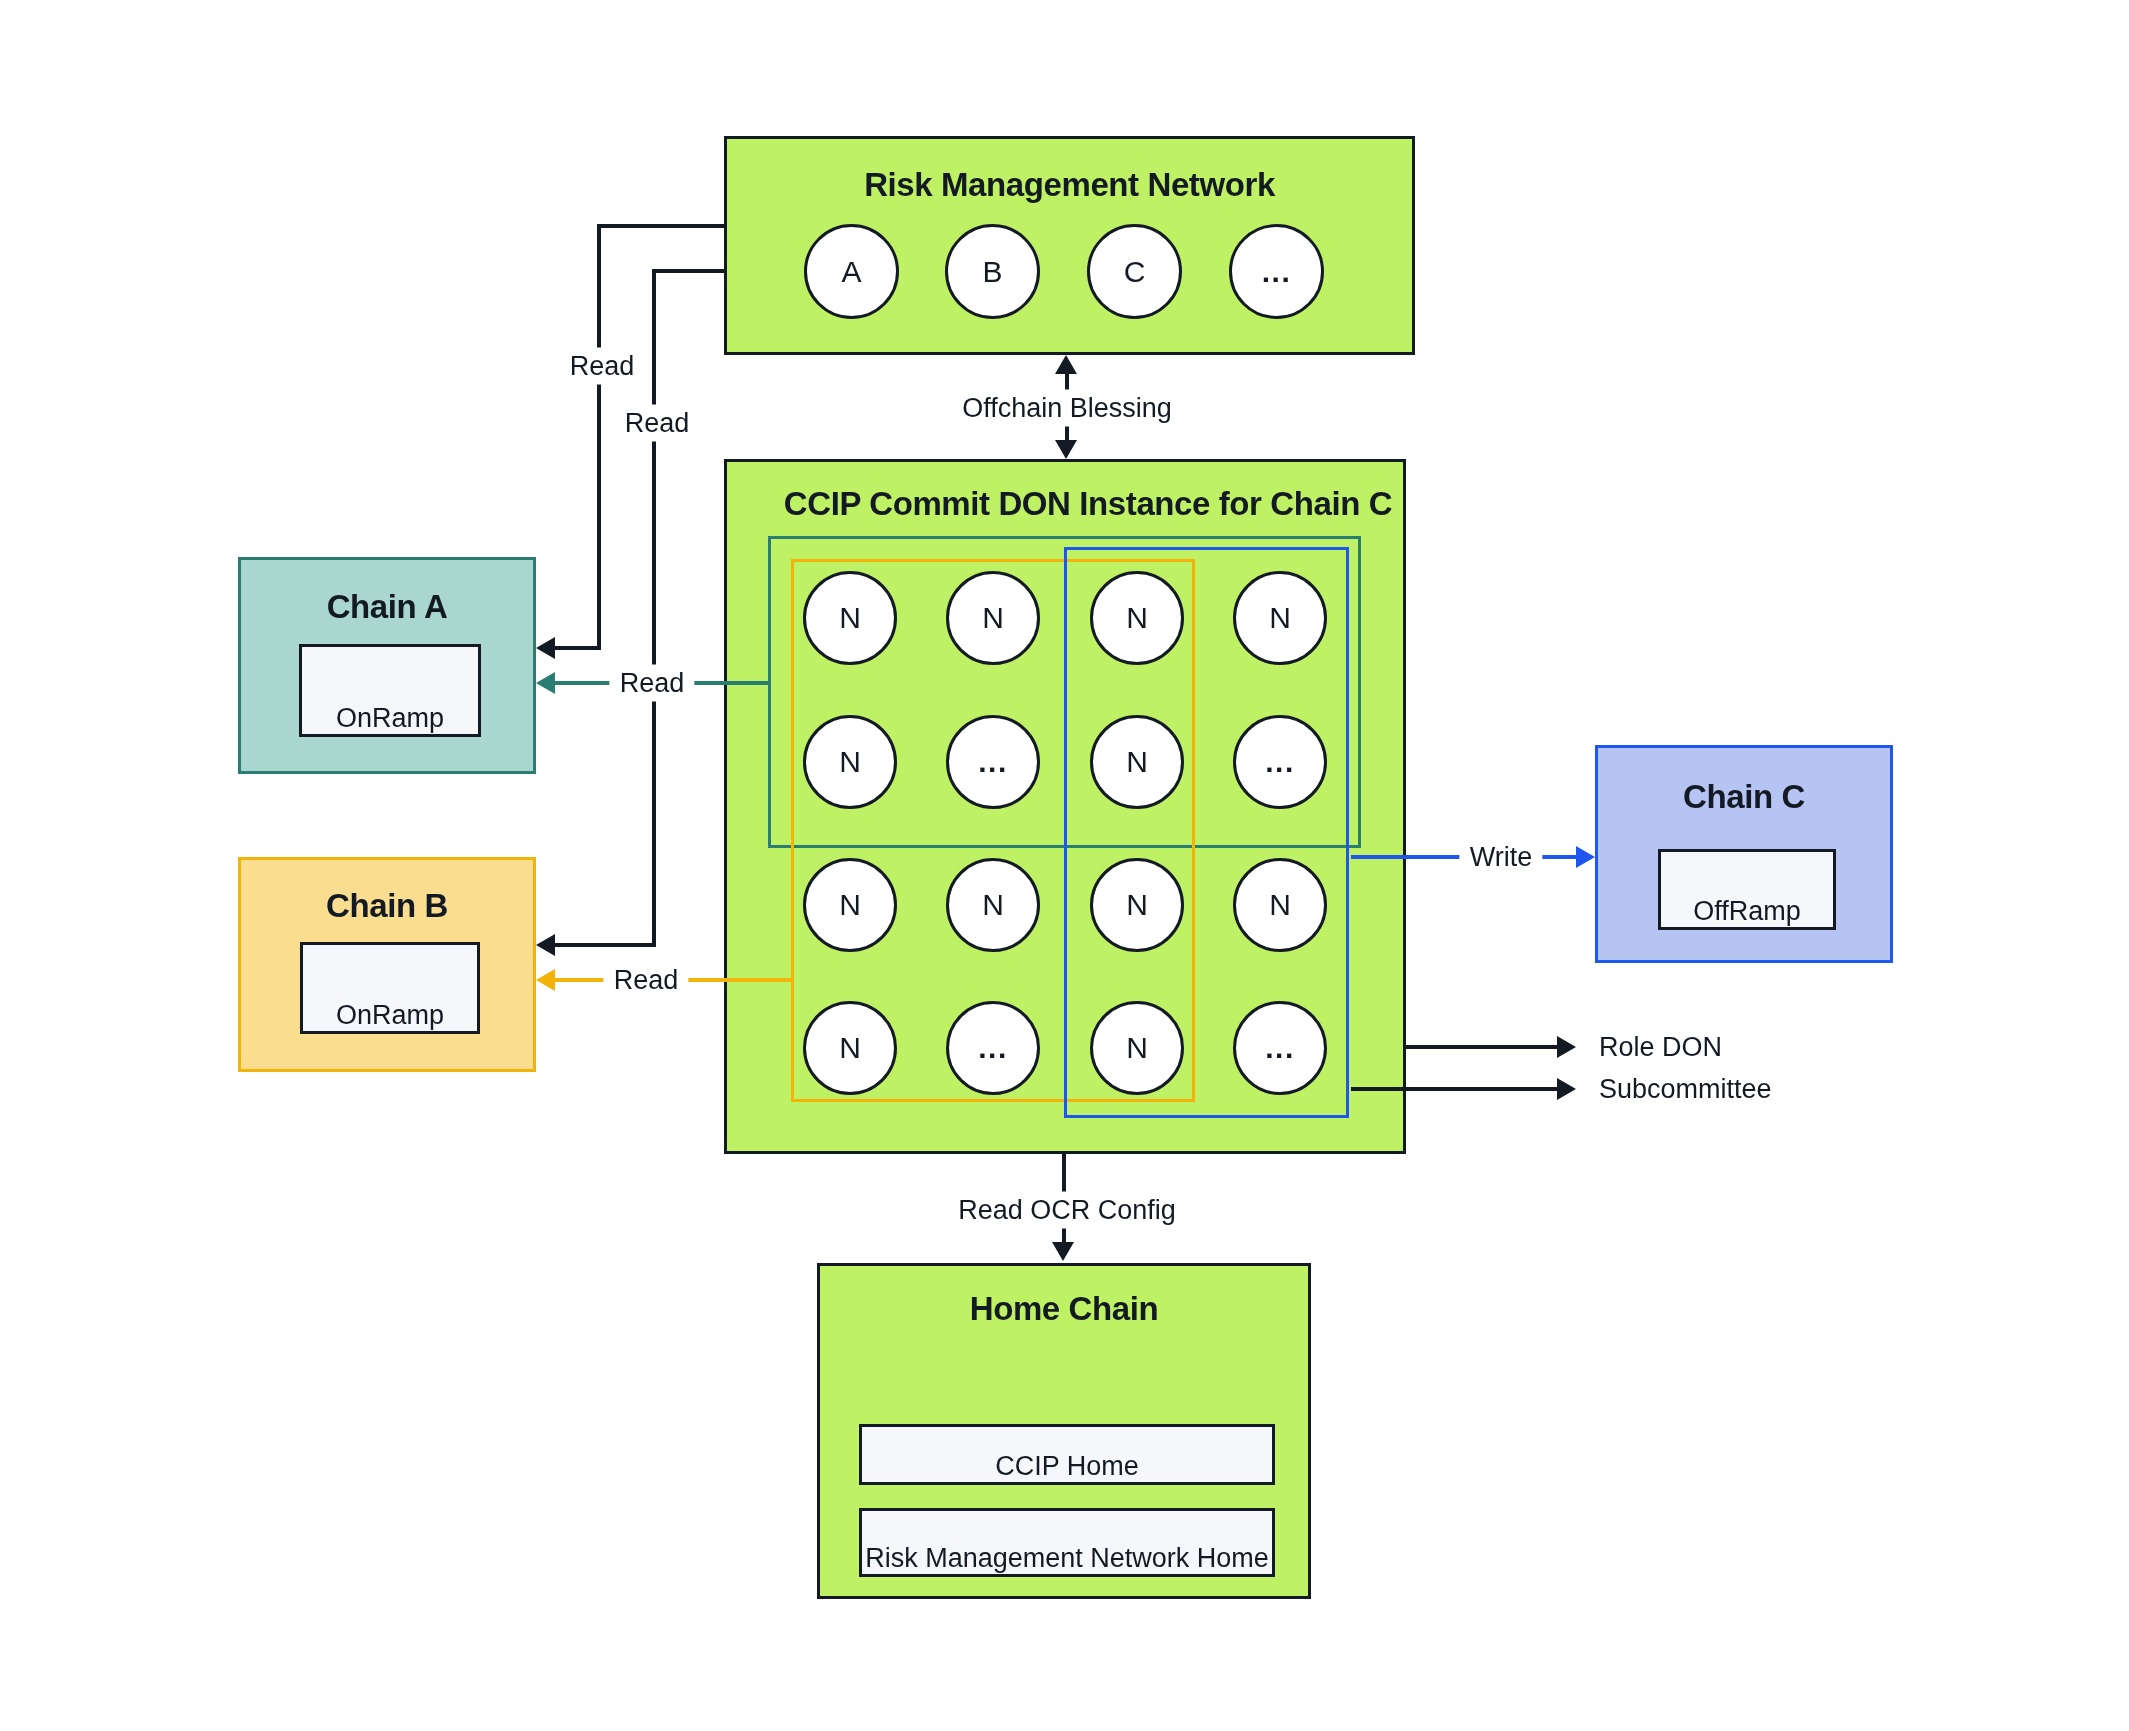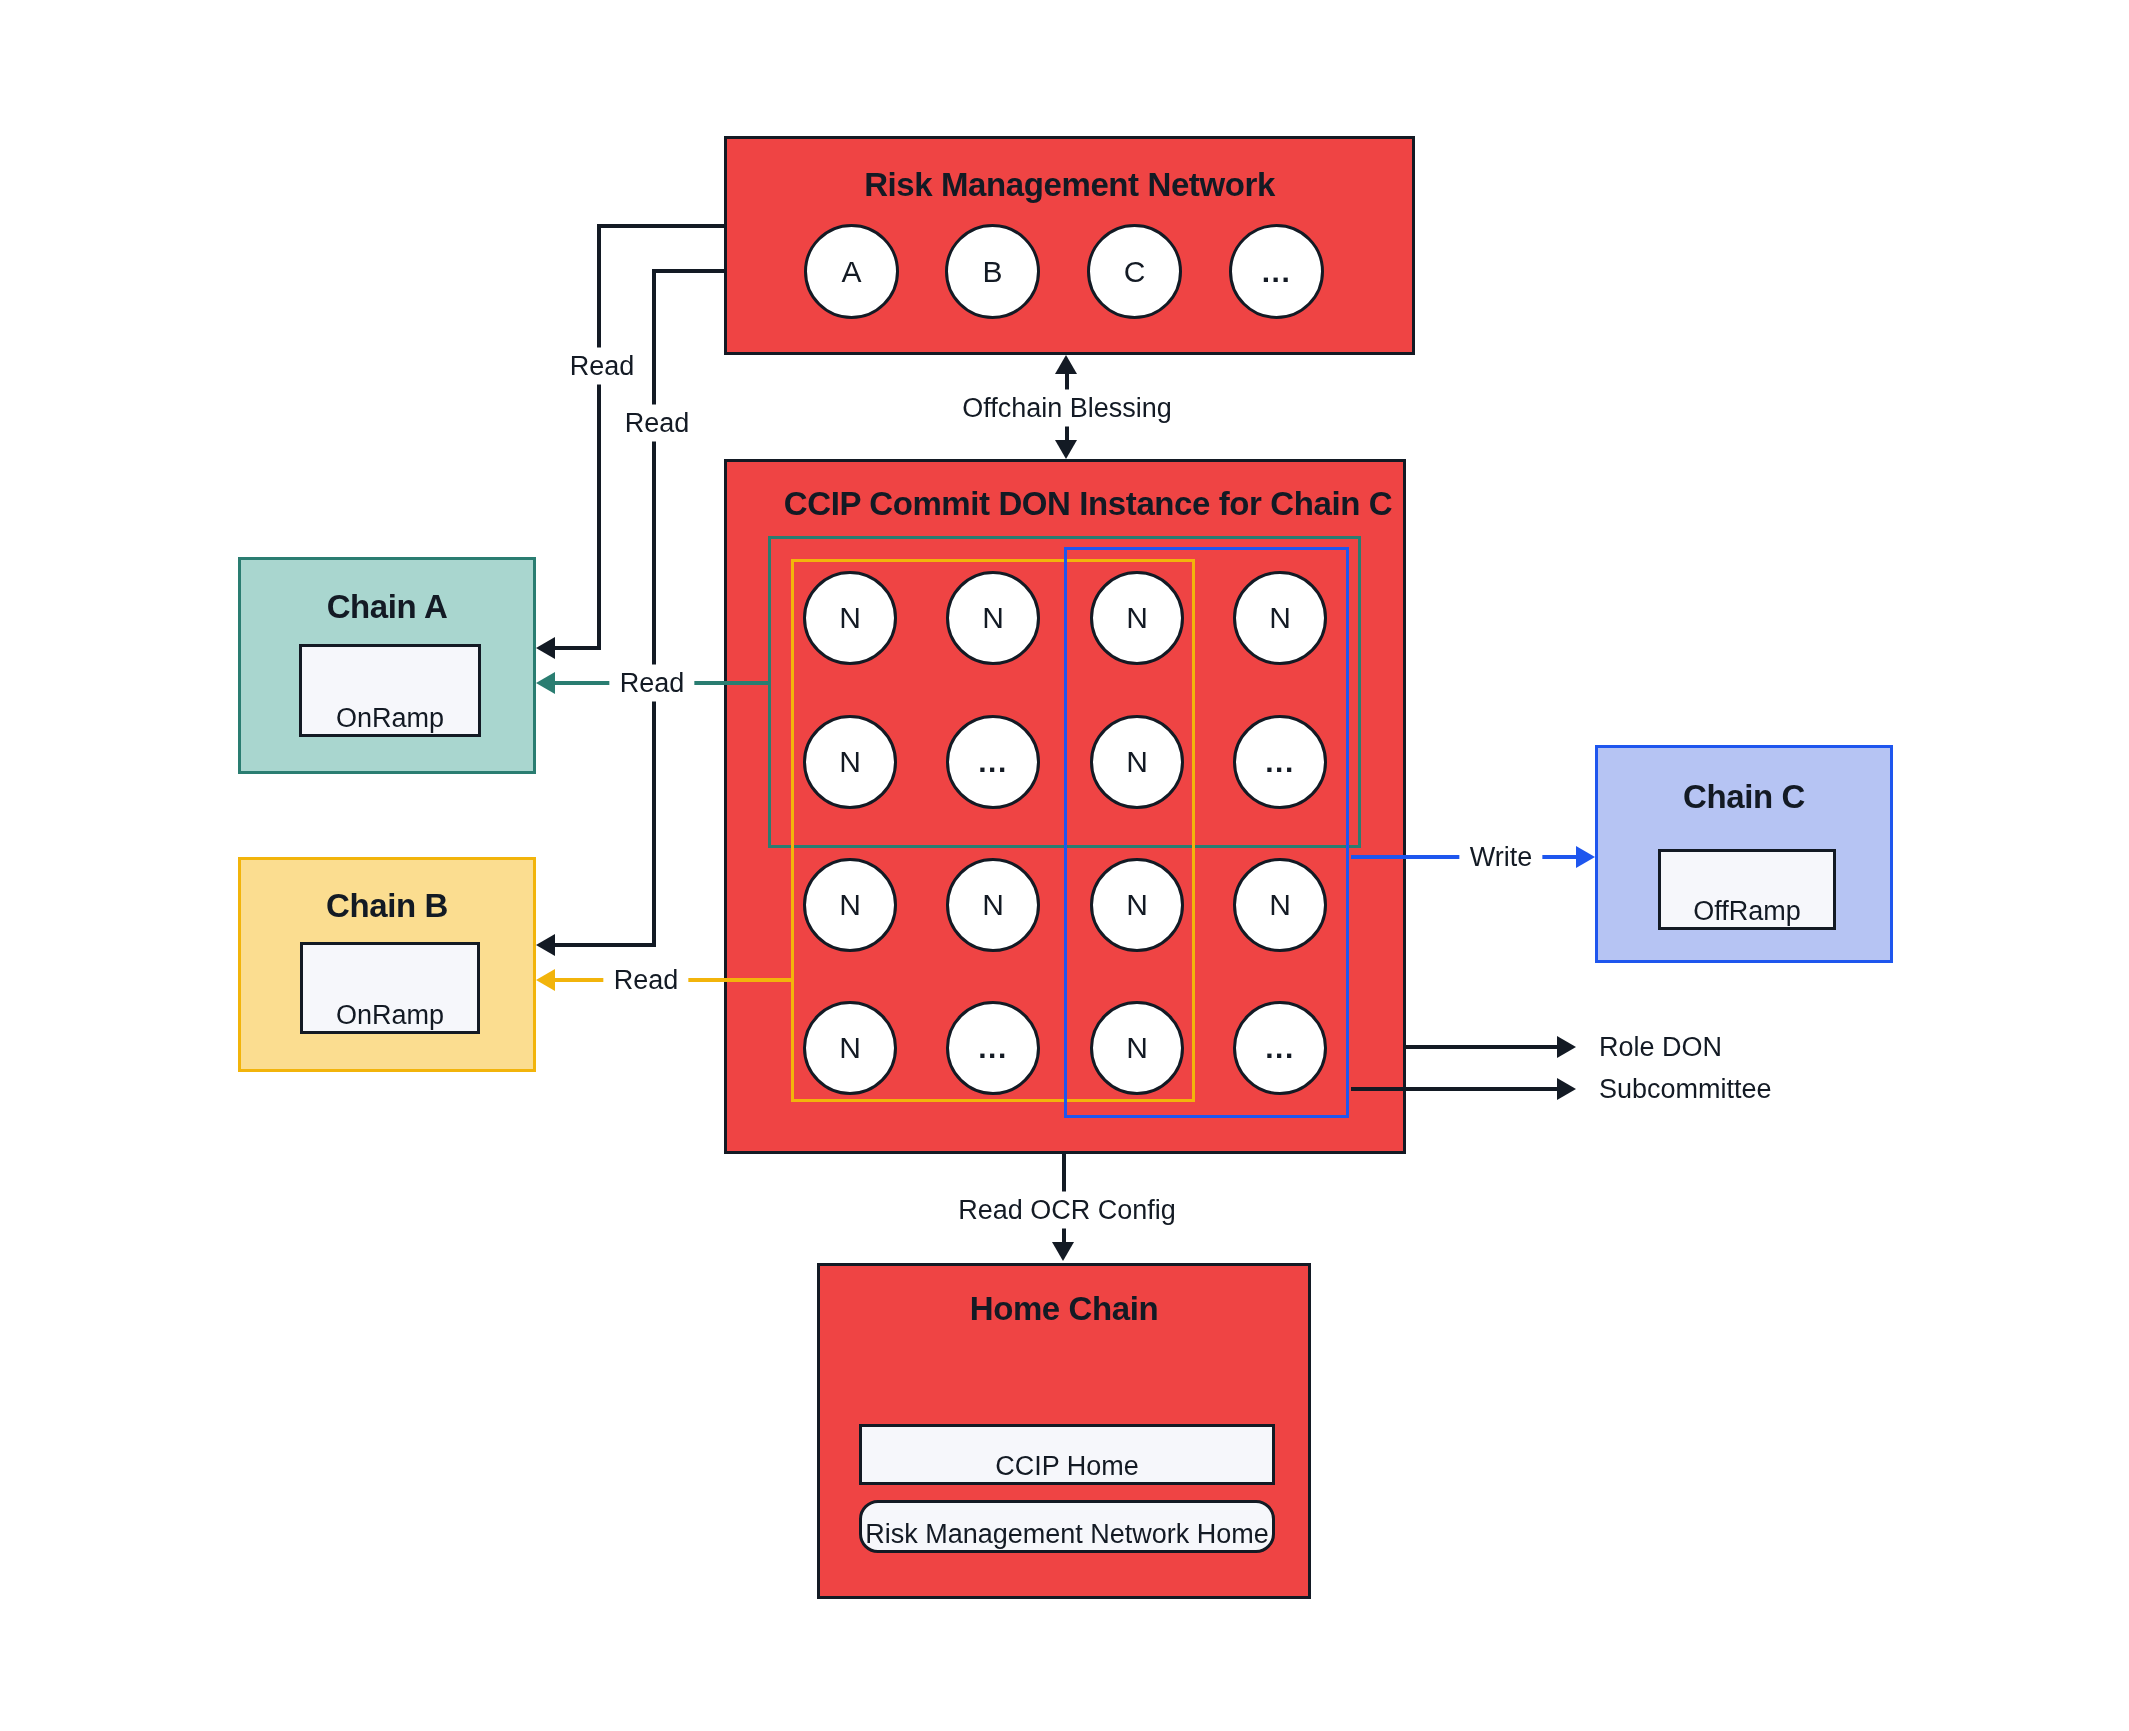--- a/index.html
+++ b/index.html
@@ -2,21 +2,21 @@
 <html style="font-size:12px"><head>
 <meta charset="utf-8">
 <style>
   html,body{margin:0;padding:0;background:#ffffff;}
   #stage{
     position:relative;width:2129px;height:1731px;background:#ffffff;
     font-family:"Liberation Sans",sans-serif;color:#131a24;overflow:hidden;
   }
   .abs{position:absolute;box-sizing:border-box;}
   
-  .frame{border:3.7px solid #131a24;background:#ef4444;}
+  .frame{border:3.7px solid #131a24;background:#bef264;}
   .title{
     position:absolute;left:0;right:0;text-align:center;
     font-size:33px;font-weight:700;letter-spacing:-0.4px;color:#131a24;
   }
   .chainbox{border-width:3.7px;border-style:solid;}
   .innerbox{
     position:absolute;box-sizing:border-box;border:3.7px solid #131a24;background:#f6f7fb;
     display:flex;align-items:flex-end;justify-content:center;
     font-size:27px;font-weight:500;color:#131a24;
   }
@@ -150,21 +150,21 @@
     <div class="innerbox" style="left:60px;top:85px;width:178px;height:81px;margin-top:16px;">
       <span>OffRamp</span>
     </div>
   </div>
 
   <div class="abs frame" style="left:817px;top:1263px;width:494px;height:336px;">
     <div class="title" style="top:24px;">Home Chain</div>
     <div class="innerbox" style="left:39px;top:158px;width:416px;height:61px;">
       <span>CCIP Home</span>
     </div>
-    <div class="innerbox" style="left:39px;top:234px;width:416px;height:53px;border-radius:19px;">
+    <div class="innerbox" style="left:39px;top:242px;width:416px;height:69px;">
       <span>Risk Management Network Home</span>
     </div>
   </div>
 
   <div class="line" style="left:1065px;top:370px;width:3.7px;height:74px;"></div>
   <div class="head up" style="left:1055px;top:355px;"></div>
   <div class="head down" style="left:1055px;top:440px;"></div>
 
   <div class="line" style="left:1062px;top:1154px;width:3.7px;height:93px;"></div>
   <div class="head down" style="left:1052px;top:1242px;"></div>

